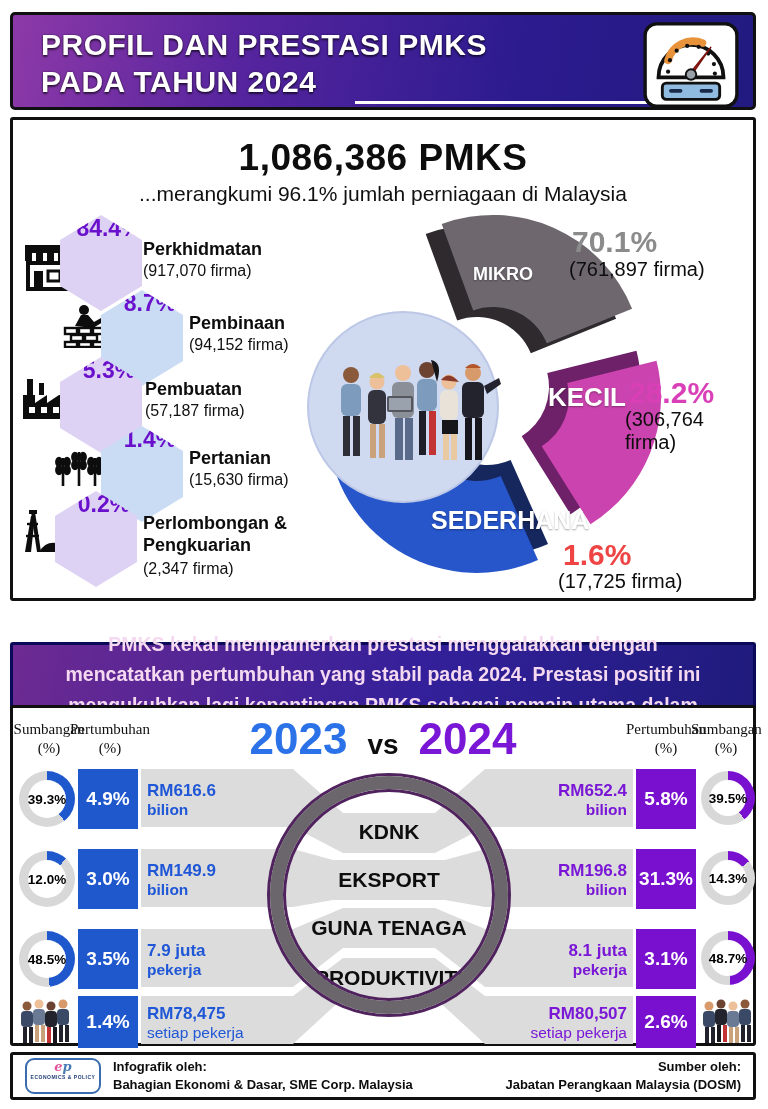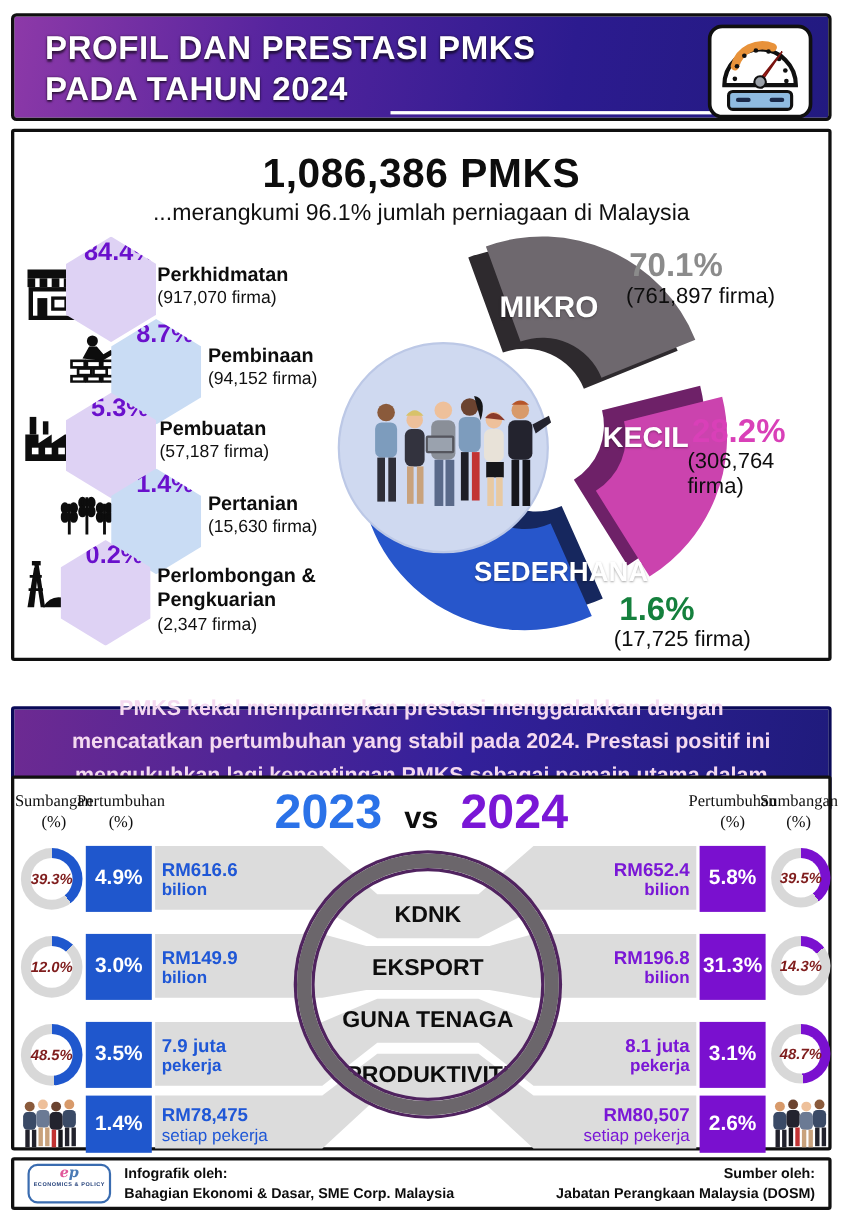--- a/index.html
+++ b/index.html
@@ -57,21 +57,21 @@
     font-family:"Liberation Serif", serif; font-size:15px; color:#101010; line-height:1.25; }
 
   .ring { position:absolute; left:257px; top:68px; width:238px; height:238px; border-radius:50%;
     border:13px solid #6b666b; box-shadow:0 0 0 3px #50235f, inset 0 0 0 3px #50235f; }
   .metric-label { position:absolute; left:266px; width:220px; text-align:center;
     font-size:21px; font-weight:900; color:#0d0d0d; }
 
   .donut { position:absolute; border-radius:50%; }
   .donut .hole { position:absolute; inset:9px; background:#fff; border-radius:50%;
     display:flex; align-items:center; justify-content:center; }
-  .donut .hole span { font-size:13.5px; font-weight:700; color:#7f1d1d;font-style:italic; }
+  .donut .hole span { font-size:13.5px; font-weight:700; color:#000000; }
 
   .pct-box { position:absolute; width:60px; display:flex; align-items:center; justify-content:center;
     color:#fff; font-weight:900; font-size:19px; }
   .pct-box.blue { background:#1f57cd;align-items:center; }
   .pct-box.purple { background:#7a10cf; }
 
   .val { position:absolute; line-height:1.15; }
   .val .v1 { font-size:17px; font-weight:900; display:block; }
   .val .v2 { font-size:15.5px; font-weight:900; display:block; }
   .val .v2.light { font-weight:500; }
@@ -268,30 +268,30 @@
           <circle cx="170" cy="163" r="8" fill="#d89a6a"></circle>
             <path d="M162 158 Q170 150 178 158" fill="#b5552a"></path>
             <rect x="159" y="172" width="22" height="36" rx="6" fill="#23232e"></rect>
             <path d="M181 176 L196 168 L198 174 L184 184 Z" fill="#23232e"></path>
             <rect x="162" y="208" width="7" height="42" fill="#16161c"></rect>
             <rect x="172" y="208" width="7" height="42" fill="#16161c"></rect>
         </g>
       </g>
     </svg>
 
-    <div class="pie-label" style="left:441px;top:144px;font-size:27px">MIKRO</div>
+    <div class="pie-label" style="left:460px;top:144px;font-size:18px">MIKRO</div>
     <div class="pie-pct" style="left:559px;top:105px;color:#8b8b8b">70.1%</div>
     <div class="pie-firms" style="left:556px;top:138px">(761,897 firma)</div>
 
     <div class="pie-label" style="left:535px;top:262px;font-size:26px">KECIL</div>
     <div class="pie-pct" style="left:616px;top:256px;color:#d940b8">28.2%</div>
     <div class="pie-firms" style="left:612px;top:288px">(306,764 firma)</div>
 
     <div class="pie-label" style="left:418px;top:386px;font-size:25px">SEDERHANA</div>
-    <div class="pie-pct" style="left:550px;top:418px;color:#15803d">1.6%</div>
+    <div class="pie-pct" style="left:550px;top:418px;color:#ef4444">1.6%</div>
     <div class="pie-firms" style="left:545px;top:450px">(17,725 firma)</div>
   </div>
 
   <div class="banner">
     <p>PMKS kekal mempamerkan prestasi menggalakkan dengan mencatatkan pertumbuhan yang stabil pada 2024. Prestasi positif ini mengukuhkan lagi kepentingan PMKS sebagai pemain utama dalam ekonomi Malaysia.</p>
   </div>
 
   <div class="comp-box">
     <svg class="band-layer" width="746" height="341" viewBox="0 0 746 341">
       <polygon fill="#dcdcdc" points="128,61 280,61 330,105 422,105 472,61 620,61 620,119 472,119 422,145 330,145 280,119 128,119"></polygon>

